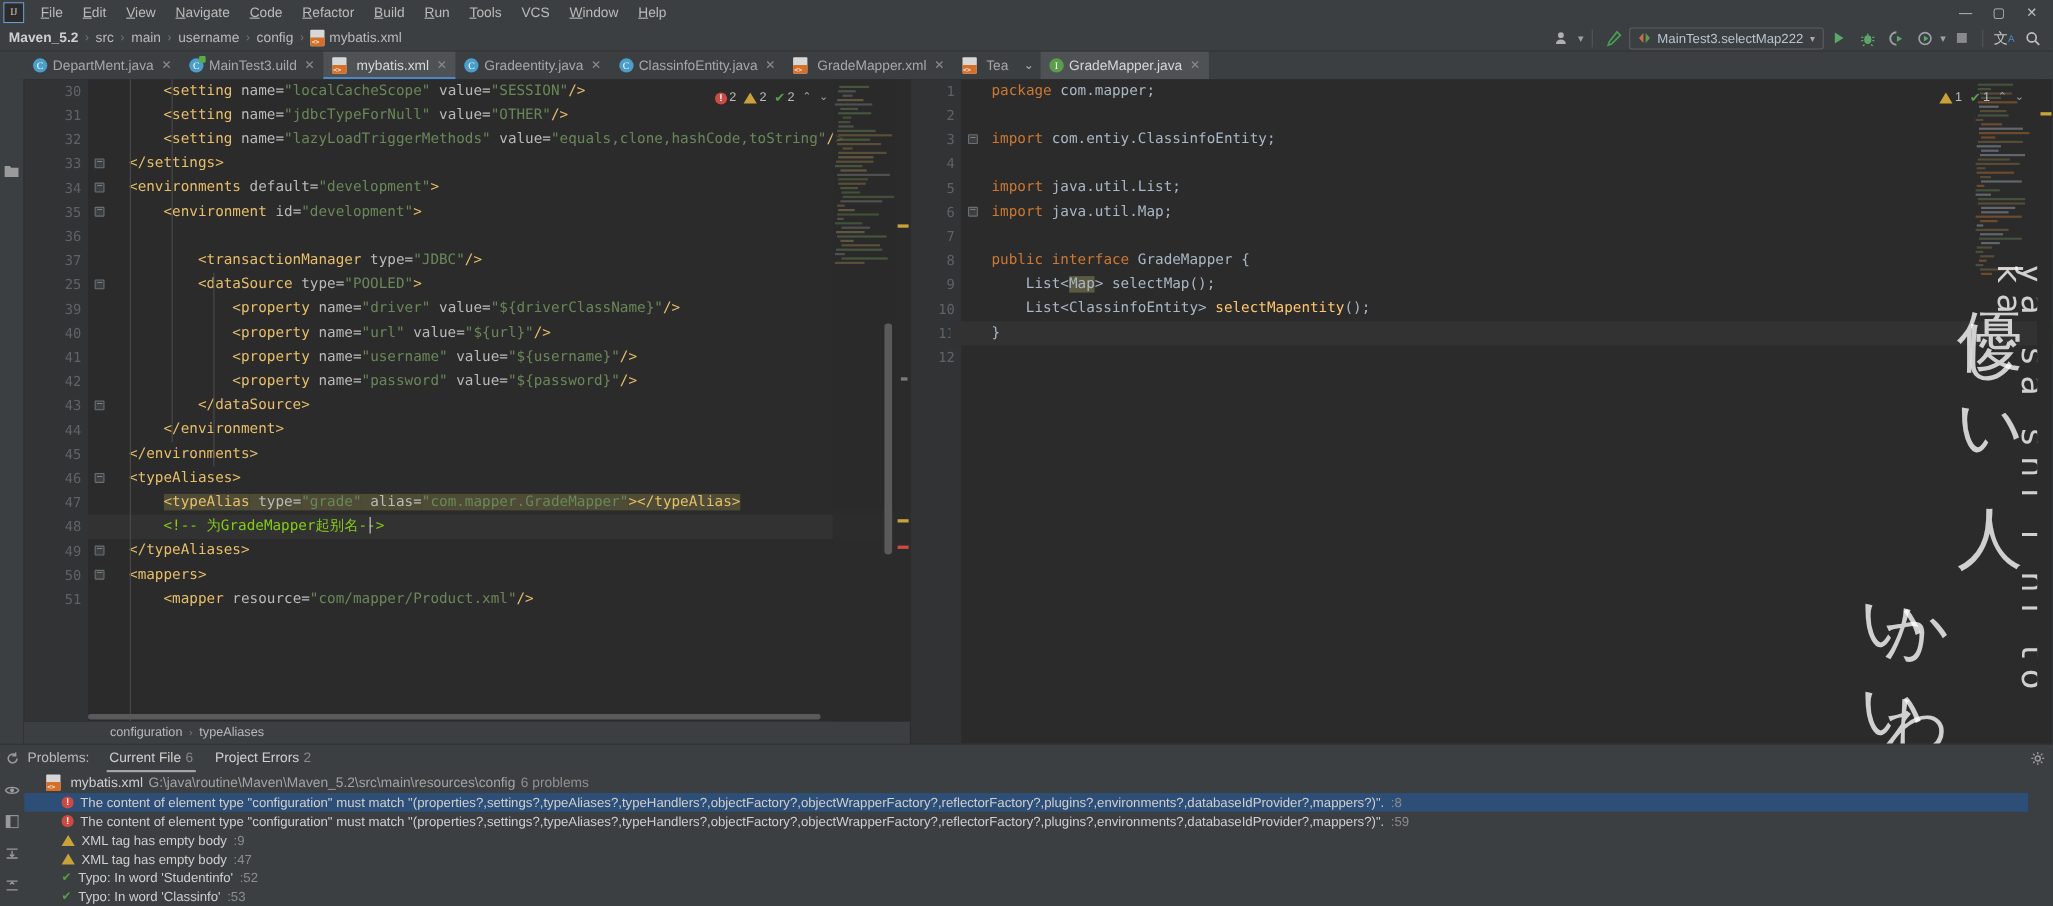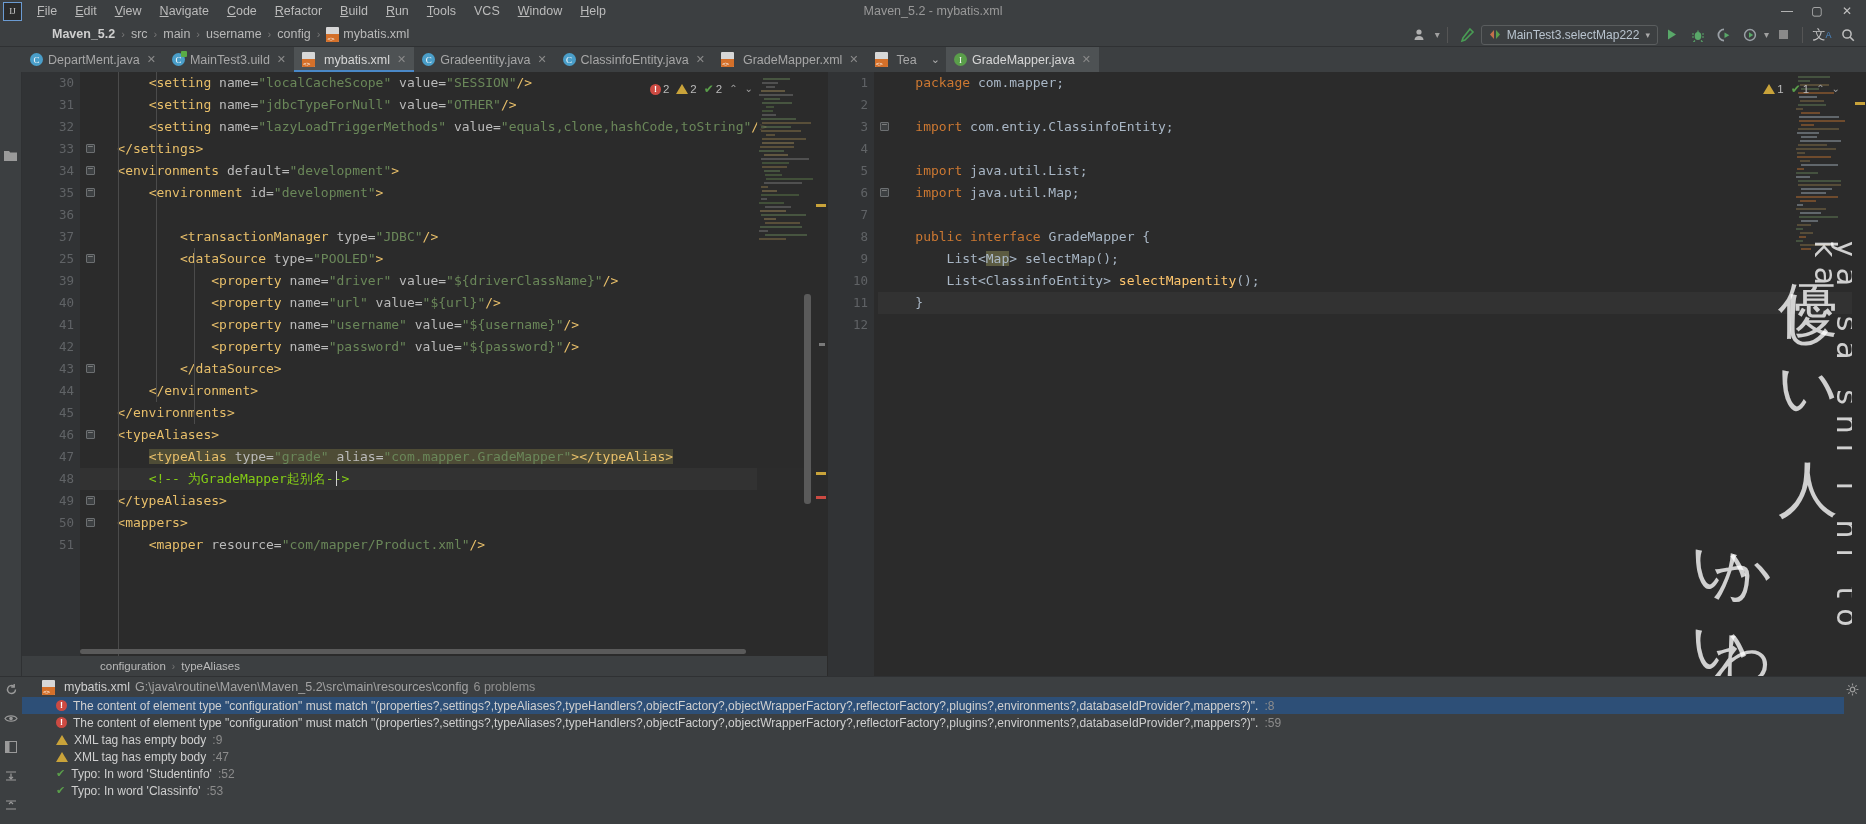--- a/index.html
+++ b/index.html
@@ -35,21 +35,21 @@
     font-size: 12px; color: #c0c0c0;
   }
 
   
   .navbar {
     height: 25px; background: #3c3f41; display: flex; align-items: center;
     padding-left: 8px; font-size: 12.5px; position: relative; flex: none;
     border-bottom: 1px solid #2f3133;
   }
   .crumb { color: #b9b9b9; white-space: nowrap; }
-  .crumb.bold { font-weight: bold; color: #cfcfcf; margin-left: 44px; }
+  .crumb.bold { font-weight: bold; color: #cfcfcf; }
   .crumb-sep { color: #777; margin: 0 6px; font-size: 11px; }
   .xmlicon {
     display: inline-block; width: 13px; height: 15px; position: relative;
     background: #d7d7d7; margin-right: 4px; vertical-align: -3px;
     border-radius: 1px;
   }
   .xmlicon::before {
     content: ""; position: absolute; left: 0; bottom: 0; width: 13px; height: 8px;
     background: #d4702a; border-radius: 0 0 1px 1px;
   }
@@ -135,21 +135,21 @@
     position: absolute; width: 9px; height: 9px; border: 1px solid #6c6f71;
     background: #3c3f41; border-radius: 1px; color: #a0a0a0; font-size: 8px;
     line-height: 7px; text-align: center;
   }
   .fold::before { content: "–"; position: relative; top: -2px; }
 
   .codelines {
     position: absolute; left: 58px; right: 0; top: 0; bottom: 0;
     white-space: pre; color: #a9b7c6;
   }
-  .codelines.r { left: 50px; }
+  .codelines.r { left: 36px; }
   .cl { height: 22px; padding-left: 6px; }
 
   
   .tag { color: #e8bf6a; }
   .attr { color: #bababa; }
   .val { color: #6a8759; }
   .punc { color: #a9b7c6; }
   .kw { color: #cc7832; }
   .ident { color: #a9b7c6; }
   .meth { color: #ffc66d; }
@@ -260,21 +260,20 @@
     <div class="menu-item"><u>V</u>iew</div>
     <div class="menu-item"><u>N</u>avigate</div>
     <div class="menu-item"><u>C</u>ode</div>
     <div class="menu-item"><u>R</u>efactor</div>
     <div class="menu-item"><u>B</u>uild</div>
     <div class="menu-item"><u>R</u>un</div>
     <div class="menu-item"><u>T</u>ools</div>
     <div class="menu-item">VCS</div>
     <div class="menu-item"><u>W</u>indow</div>
     <div class="menu-item"><u>H</u>elp</div>
-    <div class="win-title">Maven_5.2 - mybatis.xml</div>
     <div class="win-btns">
       <div class="win-btn">—</div>
       <div class="win-btn">▢</div>
       <div class="win-btn">✕</div>
     </div>
   </div>
 
   <div class="navbar">
     <span class="crumb bold">Maven_5.2</span>
     <span class="crumb-sep">›</span>
@@ -661,20 +660,29 @@
       <span>
         <svg width="12" height="12" viewBox="0 0 12 12">
             <path d="M1 2h10M1 10h10" stroke="#9a9a9a" stroke-width="1.2"></path>
             <path d="M4 5 6 3 8 5" stroke="#9a9a9a" stroke-width="1.2" fill="none"></path>
           </svg>
       </span>
 
     </div>
 
     <div class="prob-main">
+      <div class="prob-header">
+        <span>Problems:</span>
+        <span class="prob-tab active">
+          <span>Current File</span><span class="cnt">6</span>
+        </span>
+        <span class="prob-tab">
+          <span>Project Errors</span><span class="cnt">2</span>
+        </span>
+      </div>
 
       <div class="prob-file">
         <span class="xmlicon"></span>
         <span>mybatis.xml</span>
         <span class="path">G:\java\routine\Maven\Maven_5.2\src\main\resources\config</span>
         <span class="cnt">6 problems</span>
       </div>
 
       <div class="prob-list" id="prob-list">
           <div class="prow sel">

